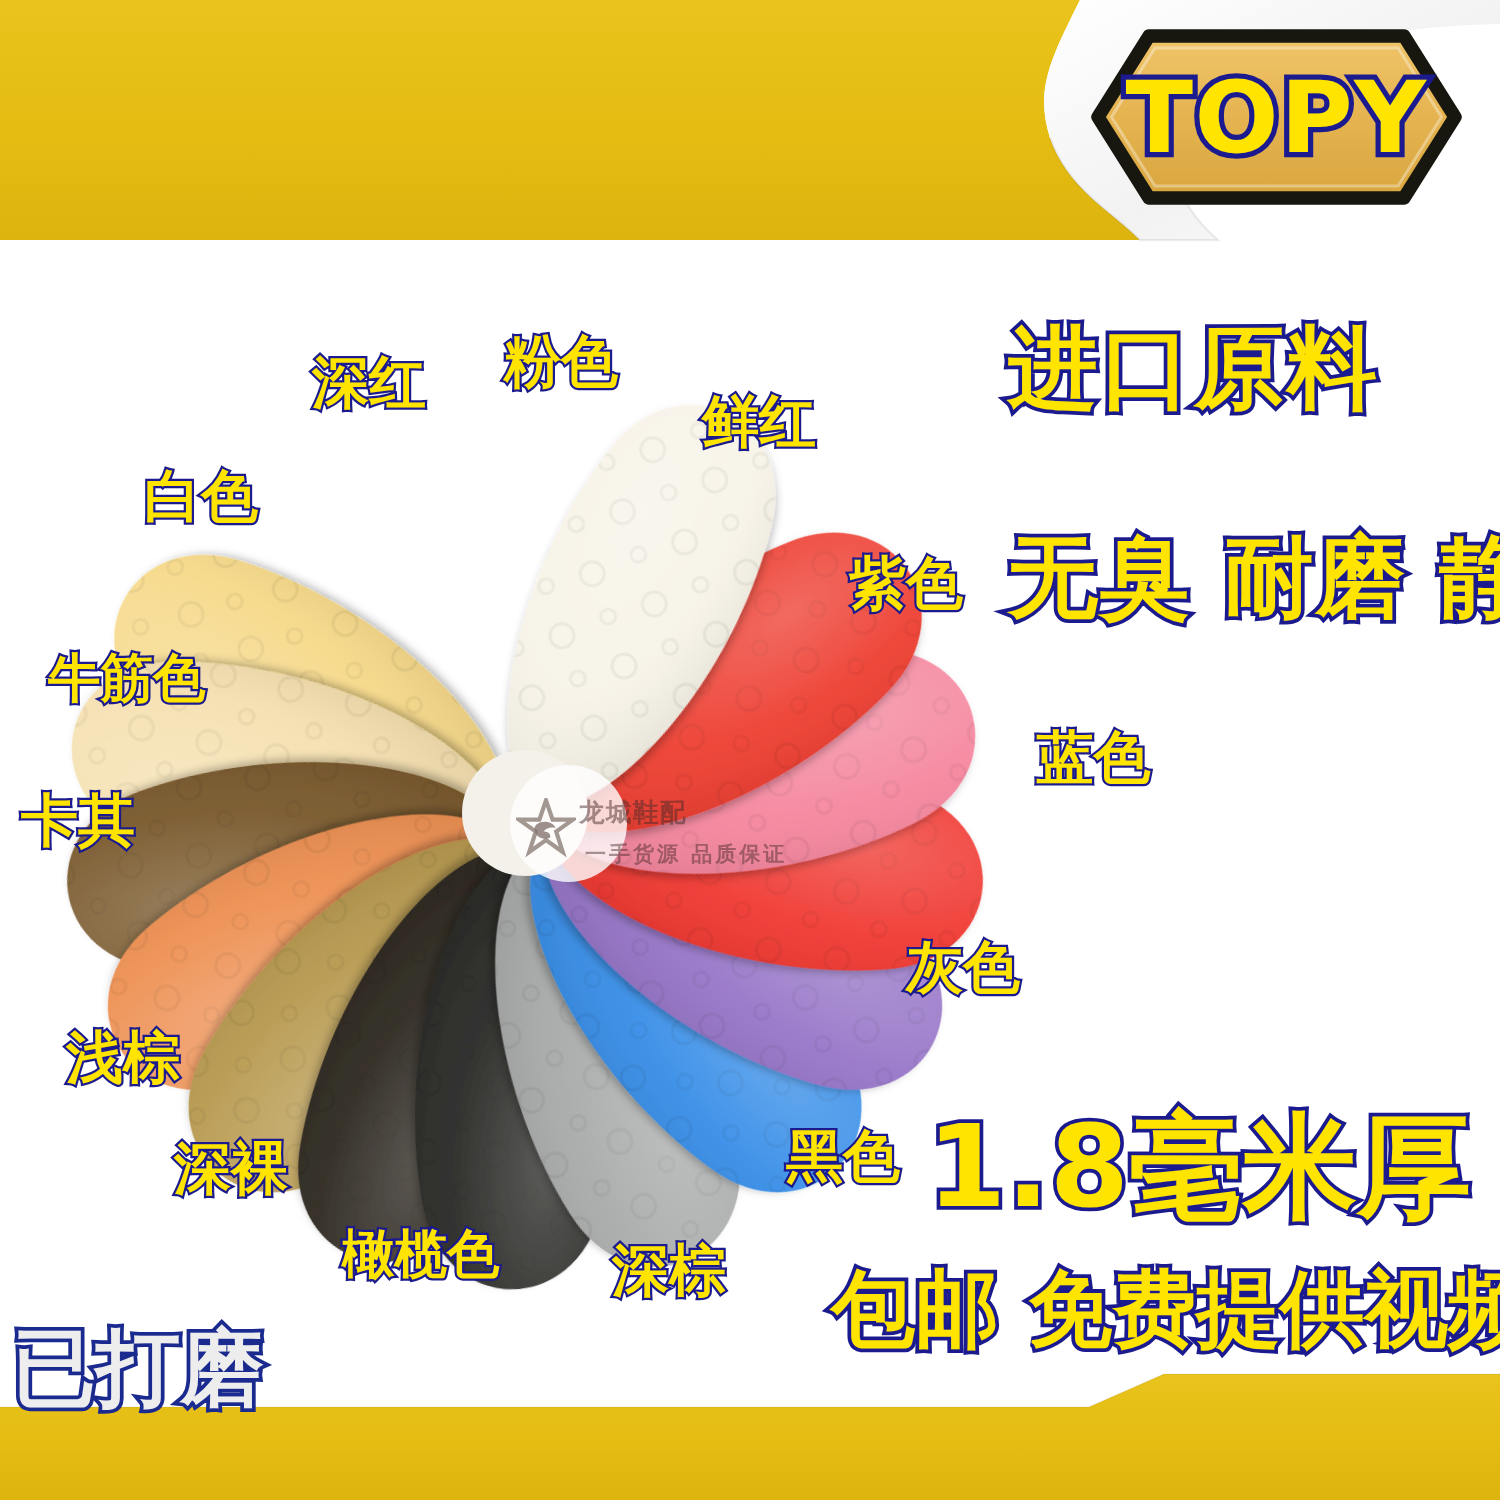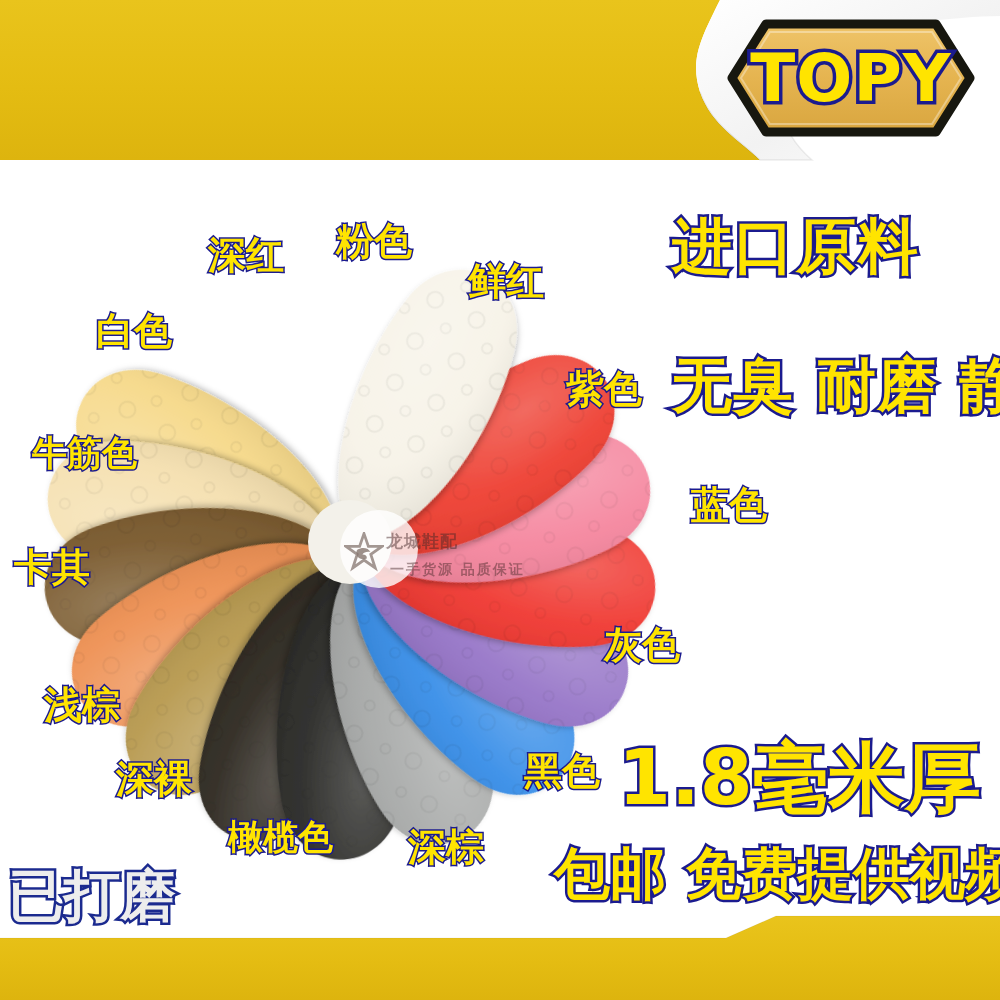--- a/index.html
+++ b/index.html
@@ -61,23 +61,23 @@
     -webkit-text-stroke:5px #1B1B8F;
     paint-order:stroke fill;
   }
   #promo-material{left:672px;top:216px;font-size:60px;letter-spacing:2px;}
   #promo-features{left:672px;top:355px;font-size:60px;letter-spacing:1px;}
   #promo-thickness{left:618px;top:740px;font-size:76px;letter-spacing:0px;}
   #promo-shipping{left:554px;top:846px;font-size:56px;letter-spacing:0px;}
 
   
   #promo-polished{
-    position:absolute;left:8px;top:868px;z-index:8;white-space:nowrap;
+    position:absolute;left:8px;top:888px;z-index:8;white-space:nowrap;
     font-weight:bold;font-size:56px;line-height:1;
-    font-family:Liberation Serif, serif;
+    font-family:Liberation Mono, monospace;
     color:#EDEDED;
     -webkit-text-stroke:5px #1B2A8F;
     paint-order:stroke fill;
   }
 
   
   #topy-badge{position:absolute;left:726px;top:18px;width:250px;height:120px;z-index:9;}
   #topy-text{
     position:absolute;left:0;top:0;width:250px;height:120px;
     display:flex;align-items:center;justify-content:center;
@@ -240,21 +240,21 @@
       <div class="lbl swatch-lbl" style="left: 336px; top: 222px;">粉色</div>
       <div class="lbl swatch-lbl" style="left: 468px; top: 262px;">鲜红</div>
       <div class="lbl swatch-lbl" style="left: 566px; top: 370px; text-align: center;">紫色</div>
       <div class="lbl swatch-lbl" style="left: 647px; top: 486px; margin-left: 44px;">蓝色</div>
       <div class="lbl swatch-lbl" style="left: 604px; top: 626px;">灰色</div>
       <div class="lbl swatch-lbl" style="left: 524px; top: 752px;">黑色</div>
       <div class="lbl swatch-lbl" style="left: 408px; top: 828px;">深棕</div>
       <div class="lbl swatch-lbl small" style="left: 228px; top: 820px;">橄榄色</div>
       <div class="lbl swatch-lbl" style="left: 116px; top: 760px;">深裸</div>
       <div class="lbl swatch-lbl" style="left: 44px; top: 642px; margin-top: 44px;">浅棕</div>
-      <div class="lbl swatch-lbl" style="left: 14px; top: 528px; margin-top: 20px;">卡其</div>
+      <div class="lbl swatch-lbl" style="left: 14px; top: 528px;">卡其</div>
       <div class="lbl swatch-lbl small" style="left: 32px; top: 436px;">牛筋色</div>
     </div>
 
   <div class="promo" id="promo-material">进口原料</div>
   <div class="promo" id="promo-features">无臭 耐磨 静音</div>
   <div class="promo" id="promo-thickness">1.8毫米厚</div>
   <div class="promo" id="promo-shipping">包邮 免费提供视频教程</div>
   <div id="promo-polished">已打磨</div>
 
 </div>

